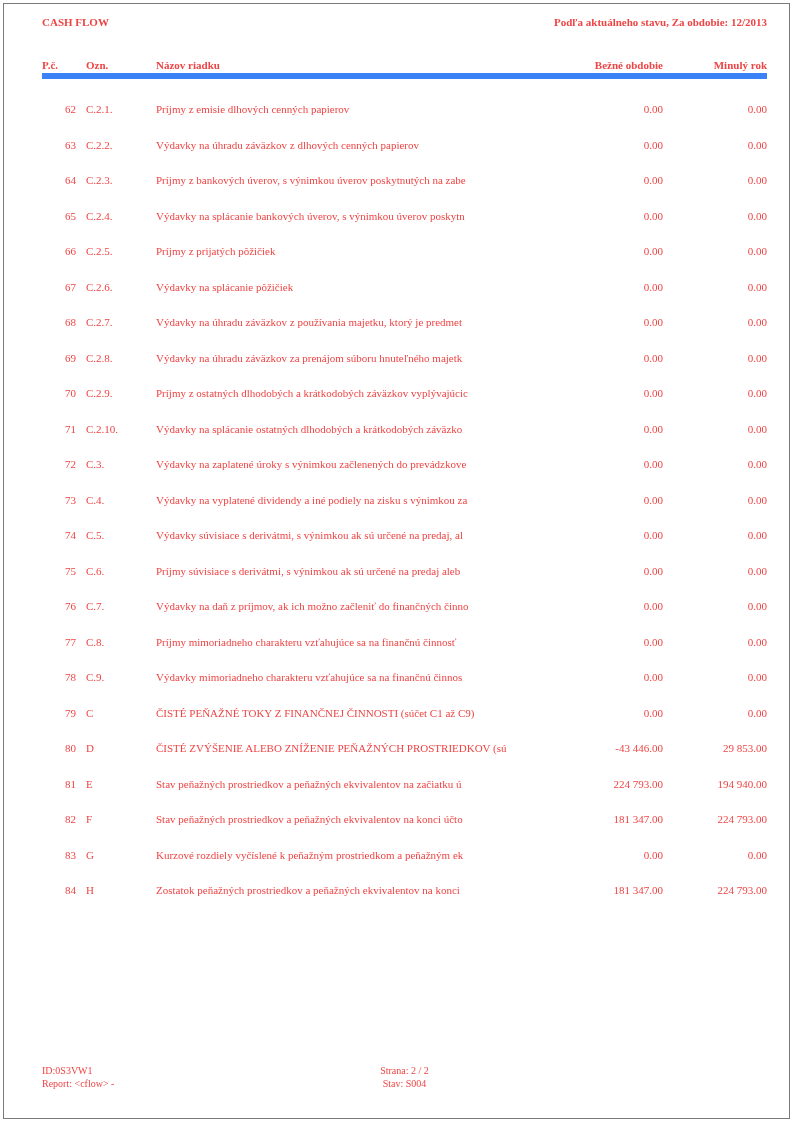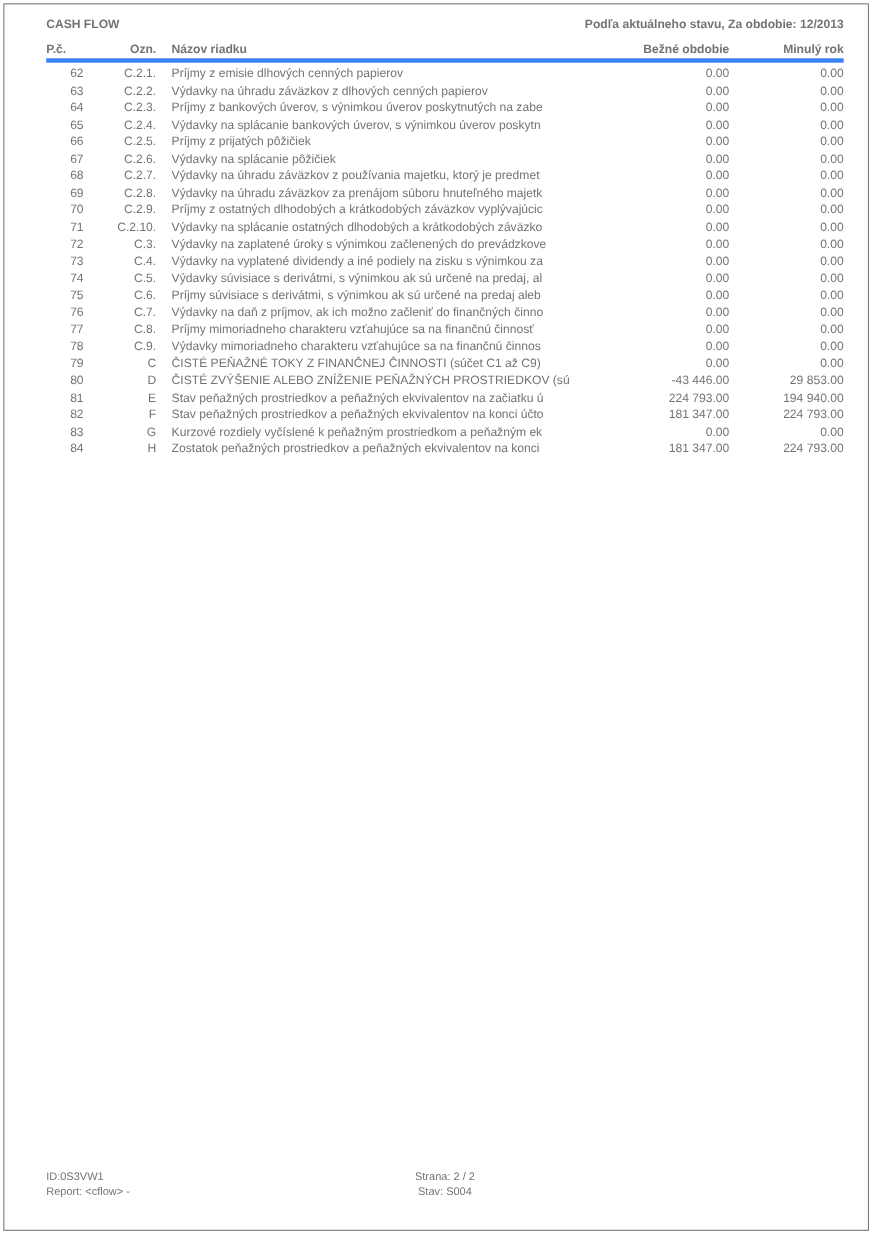--- a/index.html
+++ b/index.html
@@ -1,22 +1,22 @@
 <!DOCTYPE html>
 <html><head>
 <meta charset="utf-8">
 <style>
   html, body { margin: 0; padding: 0; background: #e8e8e8; }
   .page {
     position: relative;
     width: 793px;
     height: 1122px;
     background: #ffffff;
-    font-family: Liberation Sans, sans-serif;
-    color: #737373;
+    font-family: Liberation Serif, serif;
+    color: #ef4444;
     overflow: hidden;
     margin: 0 auto;
   }
   .page-border {
     position: absolute;
     inset: 3px;
     border: 1px solid #7a7a7a;
     pointer-events: none;
   }
   .content {
@@ -32,32 +32,32 @@
     font-size: 11px;
     font-weight: bold;
   }
   .table-header {
     display: flex;
     align-items: baseline;
     font-size: 11px;
     font-weight: bold;
     margin-top: 11px;
     padding-bottom: 2px;
-    border-bottom: 4px solid #3b82f6;
+    border-bottom: 6px solid #3b82f6;
   }
   .table-body { margin-top: 3px; }
   .row {
     display: flex;
     align-items: baseline;
     font-size: 11px;
     line-height: 15.5px;
     white-space: nowrap;
   }
   .col-num   { width: 34px; text-align: right; flex: 0 0 auto; }
-  .col-ozn   { width: 56px; padding-left: 10px; text-align: right; flex: 0 0 auto; }
+  .col-ozn   { width: 56px; padding-left: 10px; text-align: left; flex: 0 0 auto; margin-top: 20px; }
   .col-name  { flex: 1 1 auto; padding-left: 14px; overflow: hidden; }
   .col-cur   { width: 112px; text-align: right; flex: 0 0 auto; }
   .col-prev  { width: 104px; text-align: right; flex: 0 0 auto; }
   .table-header .col-num { text-align: left; }
   .doc-footer {
     position: absolute;
     left: 42px;
     right: 26px;
     bottom: 32px;
     display: grid;

